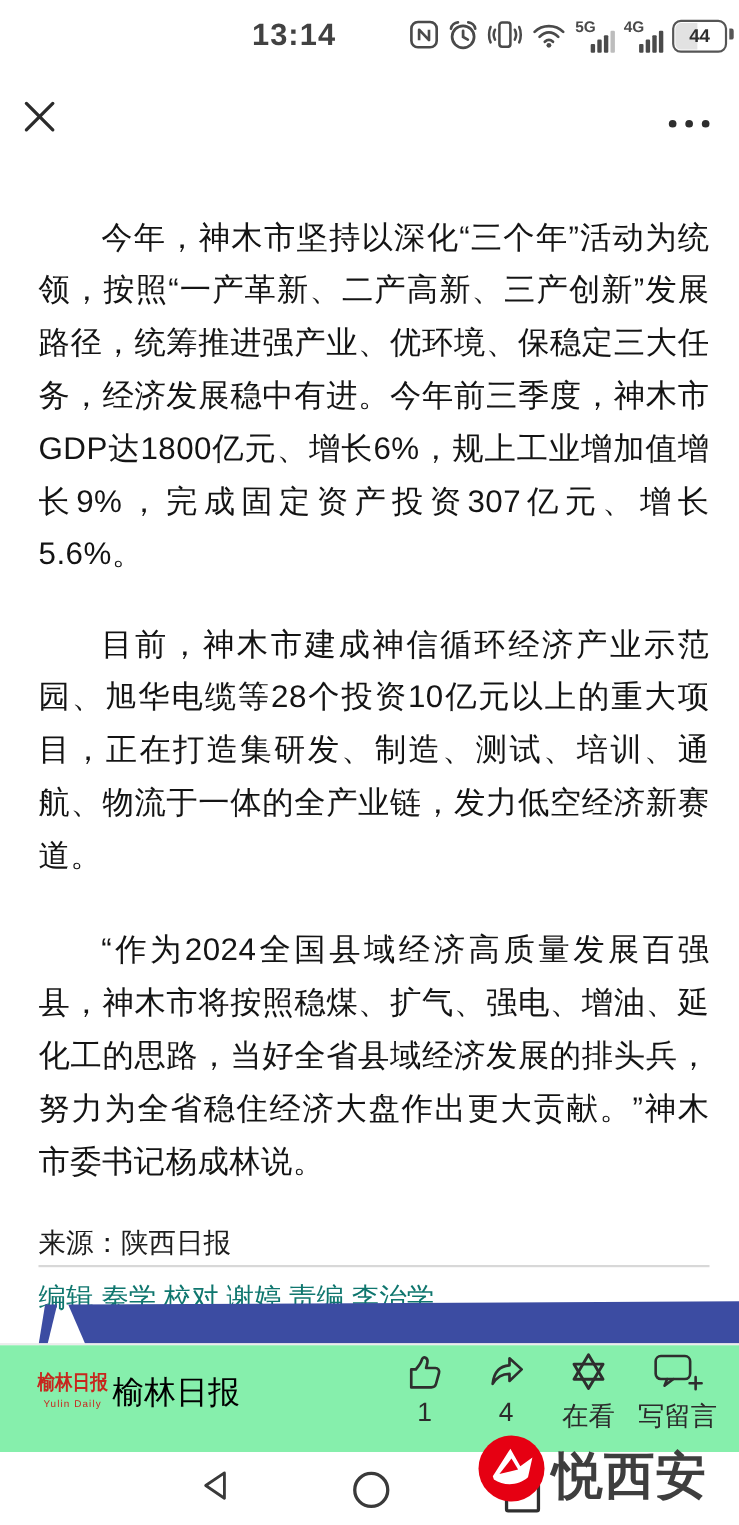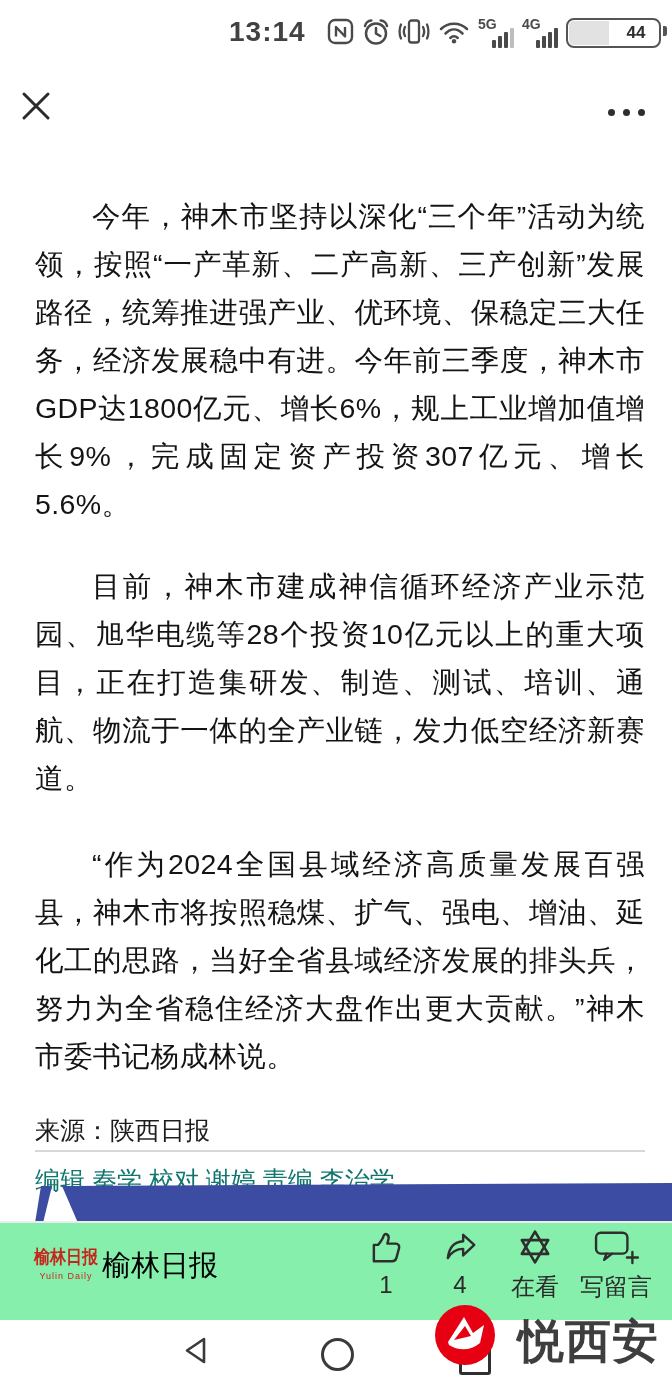--- a/index.html
+++ b/index.html
@@ -13,21 +13,21 @@
   .status-time { position:absolute; left:229px; top:16px; font-size:28px; font-weight:700; color:#424242; letter-spacing:1px; }
   .status-icons { position:absolute; right:6px; top:18px; height:34px; display:flex; align-items:flex-start; gap:8px; }
   .status-icons svg { display:block; }
   .sig { position:relative; width:36px; height:31px; }
   .sig-label { position:absolute; left:0; top:-2px; font-size:14px; font-weight:700; color:#4a4a4a; }
   .sig-bars { position:absolute; right:0; bottom:1px; display:flex; align-items:flex-end; gap:2px; }
   .sig-bars i { display:block; width:4px; background:#4a4a4a; border-radius:1px; }
   .sig-bars i.b1{height:8px}.sig-bars i.b2{height:12px}.sig-bars i.b3{height:16px}.sig-bars i.b4{height:20px}
   .sig-bars i.light{background:#bdbdbd}
   .battery { position:relative; width:46px; height:26px; border:2.5px solid #555; border-radius:8px;
-    display:flex; align-items:center; justify-content:center; margin-right:5px;padding-left:45px; }
+    display:flex; align-items:center; justify-content:center; margin-right:5px; }
   .battery-fill { position:absolute; left:1px; top:1px; bottom:1px; width:44%; background:#e2e2e2; border-radius:5px 0 0 5px; }
   .battery-num { position:relative; font-size:17px; font-weight:600; color:#2f2f2f; }
   .battery::after { content:""; position:absolute; right:-8px; top:6px; width:4px; height:10px; background:#555; border-radius:0 2px 2px 0; }
   
   .close-btn { position:absolute; left:18px; top:88px; width:40px; height:40px; cursor:pointer; }
   .more-btn { position:absolute; right:16px; top:102px; width:48px; height:20px; display:flex; align-items:center; gap:8px; cursor:pointer; }
   .more-btn i { width:7px; height:7px; border-radius:50%; background:#2e2e2e; }
   
   .article { position:absolute; left:35px; top:192px; width:610px; color:#141414; }
   .article p.para { margin:0 0 34px 0; font-size:28.5px; line-height:48px; text-align:justify; text-indent:2em; letter-spacing:0.4px; }
@@ -49,21 +49,21 @@
   .action svg { display:block; margin:0 auto; }
   .action-label { font-size:24px; color:#2b2b2b; margin-top:5px; }
   .act-like{left:351px}.act-share{left:425px}.act-wow{left:500px}.act-comment{left:576px;width:80px}
   
   .nav-back { position:absolute; left:182px; top:1335px; width:32px; height:32px; cursor:pointer; }
   .nav-home { position:absolute; left:321px; top:1338px; width:27px; height:27px; border:3.4px solid #3a3a3a; border-radius:50%; cursor:pointer; }
   .nav-recent { position:absolute; left:459px; top:1347px; width:26px; height:22px; border:3px solid #2f2f2f; border-radius:3px; z-index:1; cursor:pointer; }
   
   .watermark { position:absolute; left:434px; top:1304px; display:flex; align-items:flex-start; z-index:2; pointer-events:none; }
   .watermark svg { display:block; }
-  .watermark-text { font-size:46px; font-weight:800; color:#3e3e3e; letter-spacing:1px; margin-left:22px; margin-top:7px;
+  .watermark-text { font-size:46px; font-weight:800; color:#3e3e3e; letter-spacing:1px; margin-left:6px; margin-top:7px;
     font-family:"Liberation Sans", sans-serif; }
 </style>
 </head>
 <body>
 
 <div class="screen">
 
   <div class="status-time">13:14</div>
   <div class="status-icons">
     <span>

